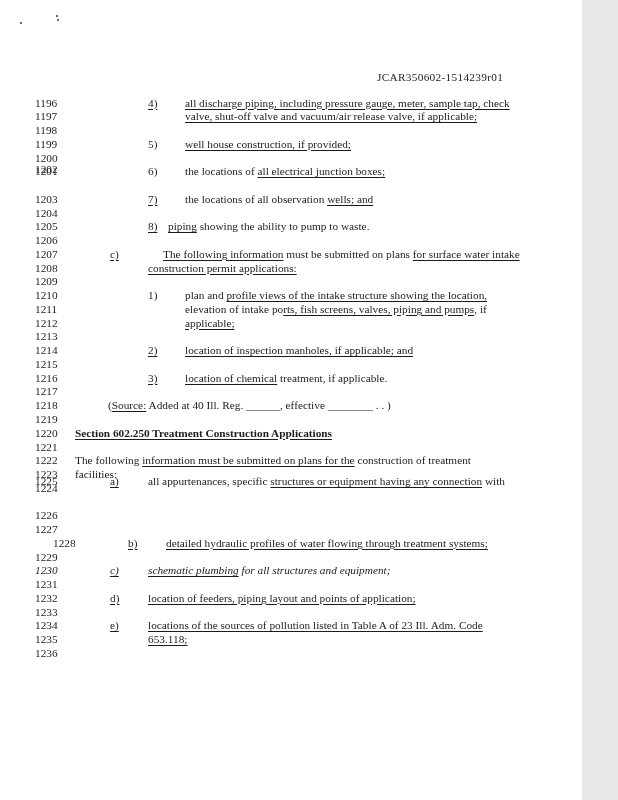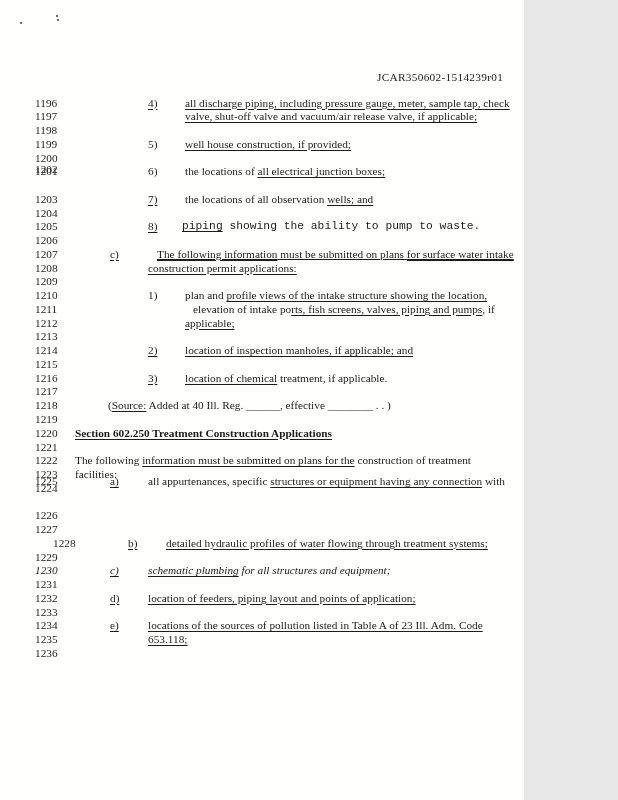--- a/index.html
+++ b/index.html
@@ -1,18 +1,18 @@
 <!DOCTYPE html>
 <html><head>
 <meta charset="utf-8">
 <style>
   html,body{margin:0;padding:0;background:#e8e8e8;}
   .page{
     position:relative;
-    width:524px;height:800px;
+    width:582px;height:800px;
     background:#fdfdfc;
     overflow:hidden;
     font-family:"Liberation Serif","DejaVu Serif",serif;
     color:#1e1e1e;
     filter:blur(0.22px) contrast(1.02);
   }
   .doc-header{
     position:absolute;top:71px;left:377px;
     font-size:11.3px;letter-spacing:0.3px;white-space:nowrap;
   }
@@ -73,45 +73,45 @@
         <span class="lnum">1203</span>
         <span class="lbl u" style="left: 148px;">7)</span>
         <span class="txt" style="left: 185px;"><span>the locations of all observation </span><span class="u">wells; and</span></span>
       </div>
       <div class="row" style="top: 206.58px;">
         <span class="lnum">1204</span>
       </div>
       <div class="row" style="top: 220.34px;">
         <span class="lnum">1205</span>
         <span class="lbl u" style="left: 148px;">8)</span>
-        <span class="txt" style="left: 182px; font-family: Liberation Mono, monospace;"><span class="u">piping</span><span> showing the ability to pump to waste.</span></span>
+        <span class="txt" style="left: 168px;"><span class="u">piping</span><span> showing the ability to pump to waste.</span></span>
       </div>
       <div class="row" style="top: 234.1px;">
         <span class="lnum">1206</span>
       </div>
       <div class="row" style="top: 247.86px;">
         <span class="lnum">1207</span>
         <span class="lbl u" style="left: 110px;">c)</span>
-        <span class="txt" style="left: 157px; text-decoration: underline;"><span class="u">The following information</span><span> must be submitted on plans </span><span class="u">for surface water intake</span></span>
+        <span class="txt" style="left: 163px;"><span class="u">The following information</span><span> must be submitted on plans </span><span class="u">for surface water intake</span></span>
       </div>
       <div class="row" style="top: 261.62px;">
         <span class="lnum">1208</span>
         <span class="txt" style="left: 148px;"><span class="u">construction permit applications:</span></span>
       </div>
       <div class="row" style="top: 275.38px;">
         <span class="lnum">1209</span>
       </div>
       <div class="row" style="top: 289.14px; text-align: right;">
         <span class="lnum">1210</span>
         <span class="lbl" style="left: 148px;">1)</span>
         <span class="txt" style="left: 185px;"><span>plan and </span><span class="u">profile views of the intake structure showing the location,</span></span>
       </div>
       <div class="row" style="top: 302.9px;">
         <span class="lnum">1211</span>
-        <span class="txt" style="left: 185px; margin-left: 8px;"><span>elevation of intake po</span><span class="u">rts, fish screens, valves, piping and pumps</span><span>, if</span></span>
+        <span class="txt" style="left: 185px;"><span>elevation of intake po</span><span class="u">rts, fish screens, valves, piping and pumps</span><span>, if</span></span>
       </div>
       <div class="row" style="top: 316.66px;">
         <span class="lnum">1212</span>
         <span class="txt" style="left: 185px;"><span class="u">applicable;</span></span>
       </div>
       <div class="row" style="top: 330.42px;">
         <span class="lnum">1213</span>
       </div>
       <div class="row" style="top: 344.18px;">
         <span class="lnum">1214</span>

